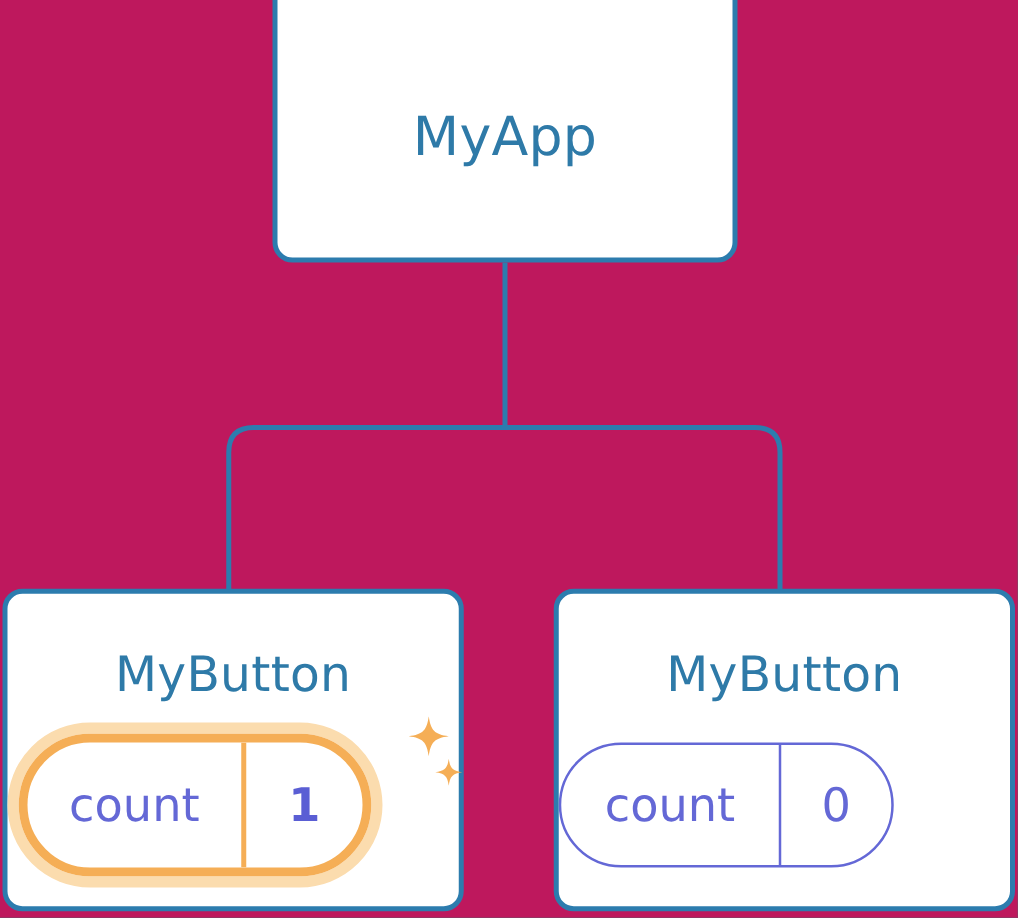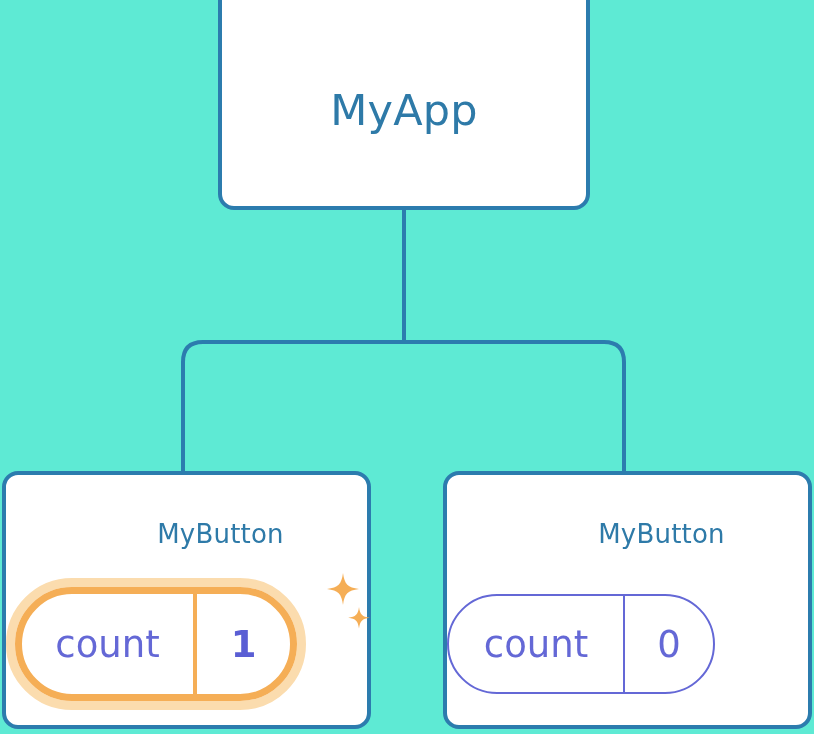--- a/index.html
+++ b/index.html
@@ -11,21 +11,21 @@
     width: 814px;
     height: 734px;
     background: #4a6670;
     font-family: "DejaVu Sans", "Liberation Sans", sans-serif;
     overflow: hidden;
   }
   #stage {
     position: relative;
     width: 814px;
     height: 734px;
-    background: #5eead4;
+    background: #be185d;
   }
 
   
   #connectors {
     position: absolute;
     left: 0;
     top: 0;
     width: 814px;
     height: 734px;
     pointer-events: none;
@@ -69,23 +69,22 @@
     letter-spacing: 0.2px;
     white-space: nowrap;
   }
   #card-myapp .card-title {
     top: 131px;
     font-size: 43px;
     line-height: 1;
   }
   .card-mybutton .card-title {
     top: 46px;
-    font-size: 26px;
+    font-size: 39px;
     line-height: 1;
-    padding-left: 34px;
   }
 
   
   .pill-wrap {
     position: absolute;
     left: 0;
     width: 100%;
     display: flex;
     justify-content: flex-start;
   }

